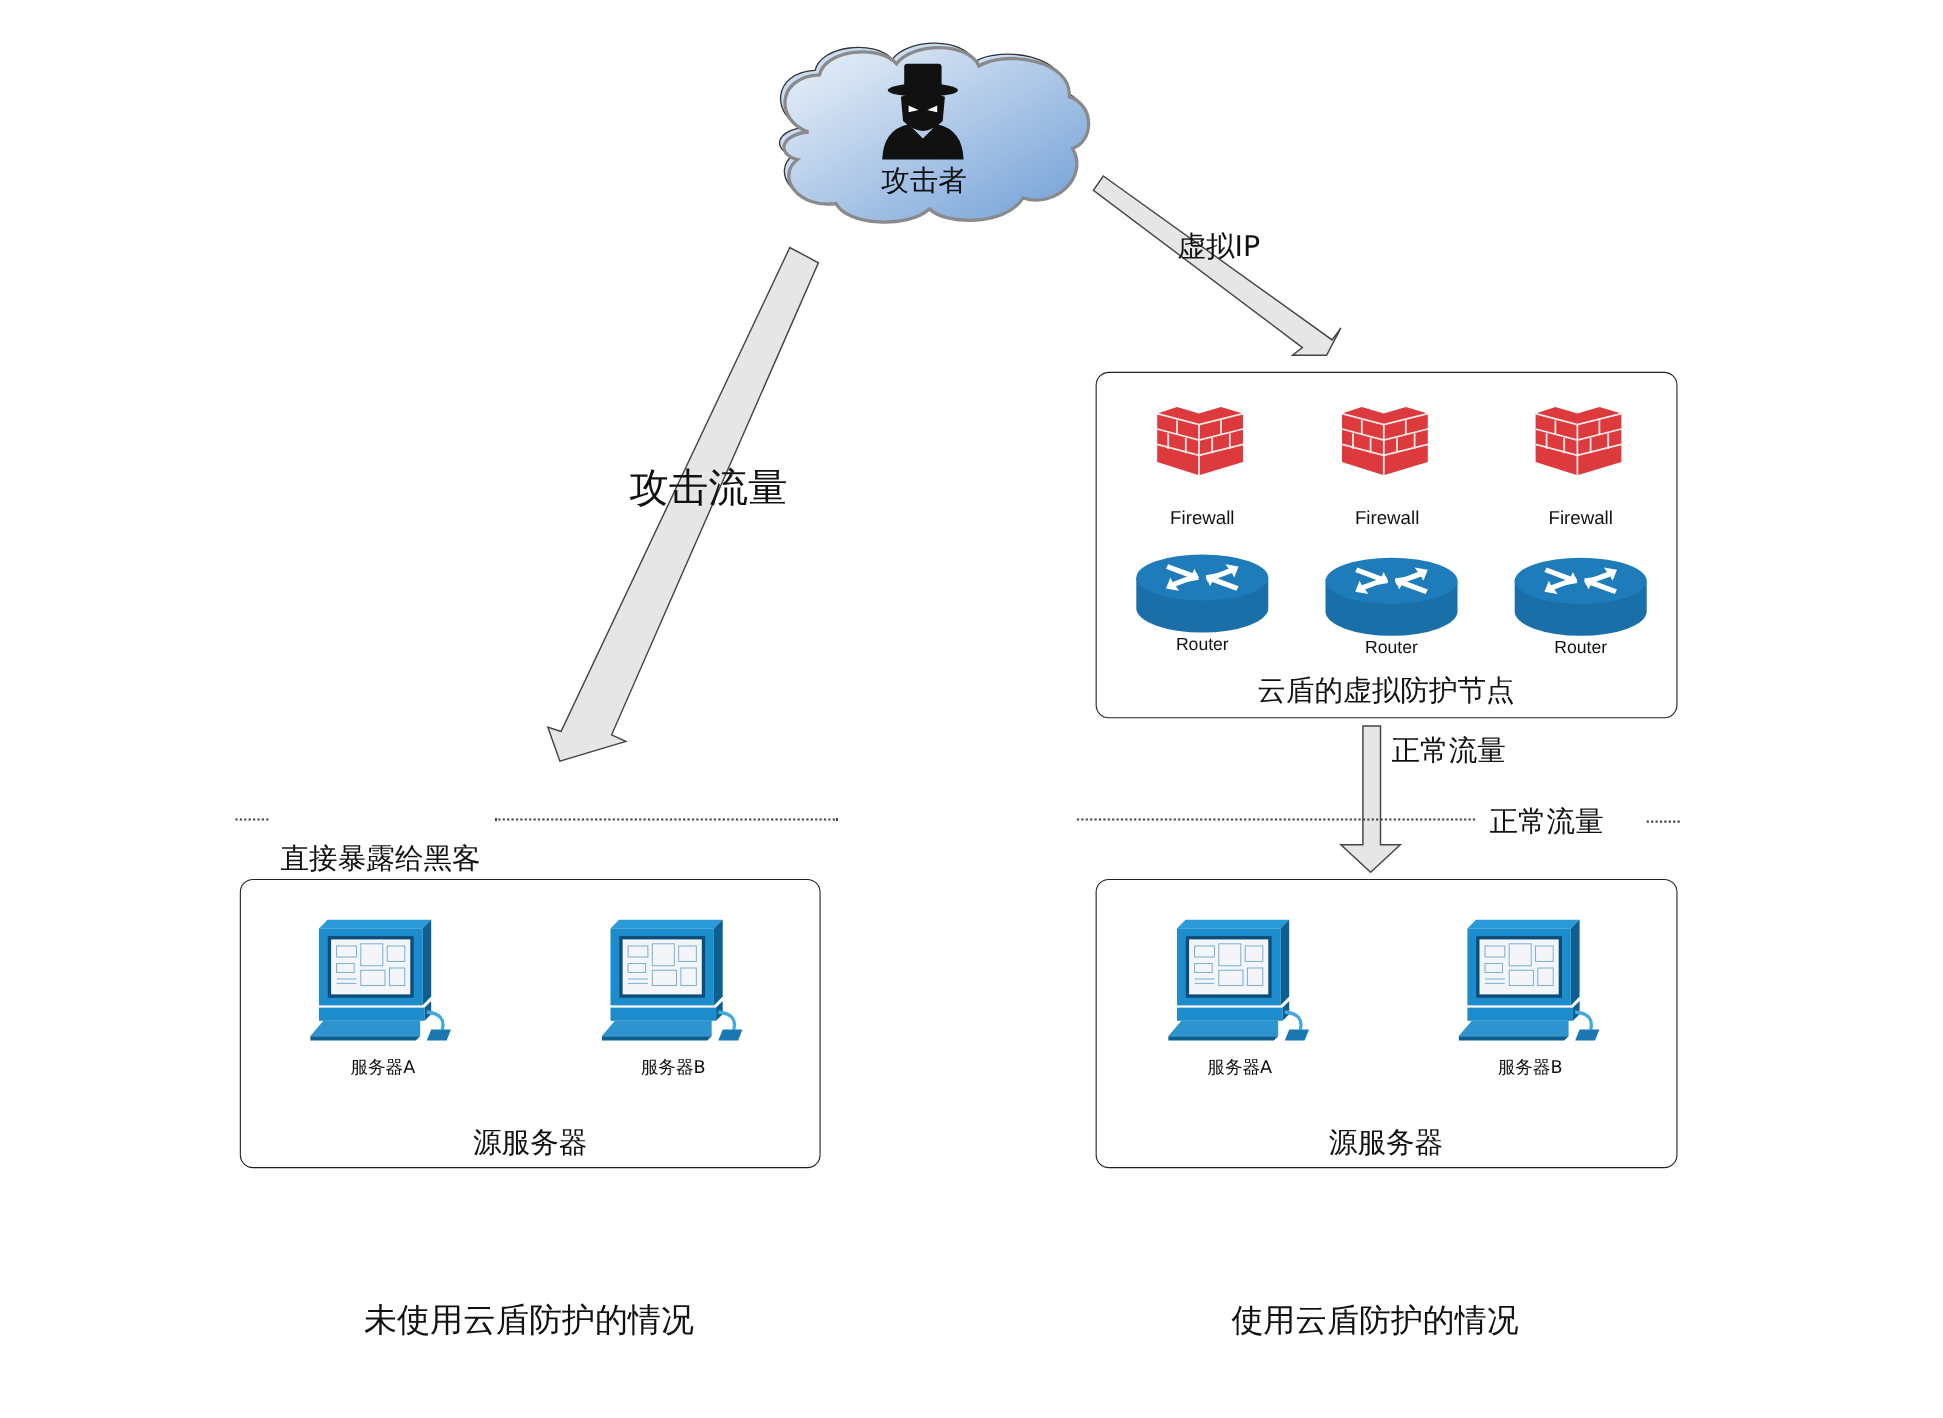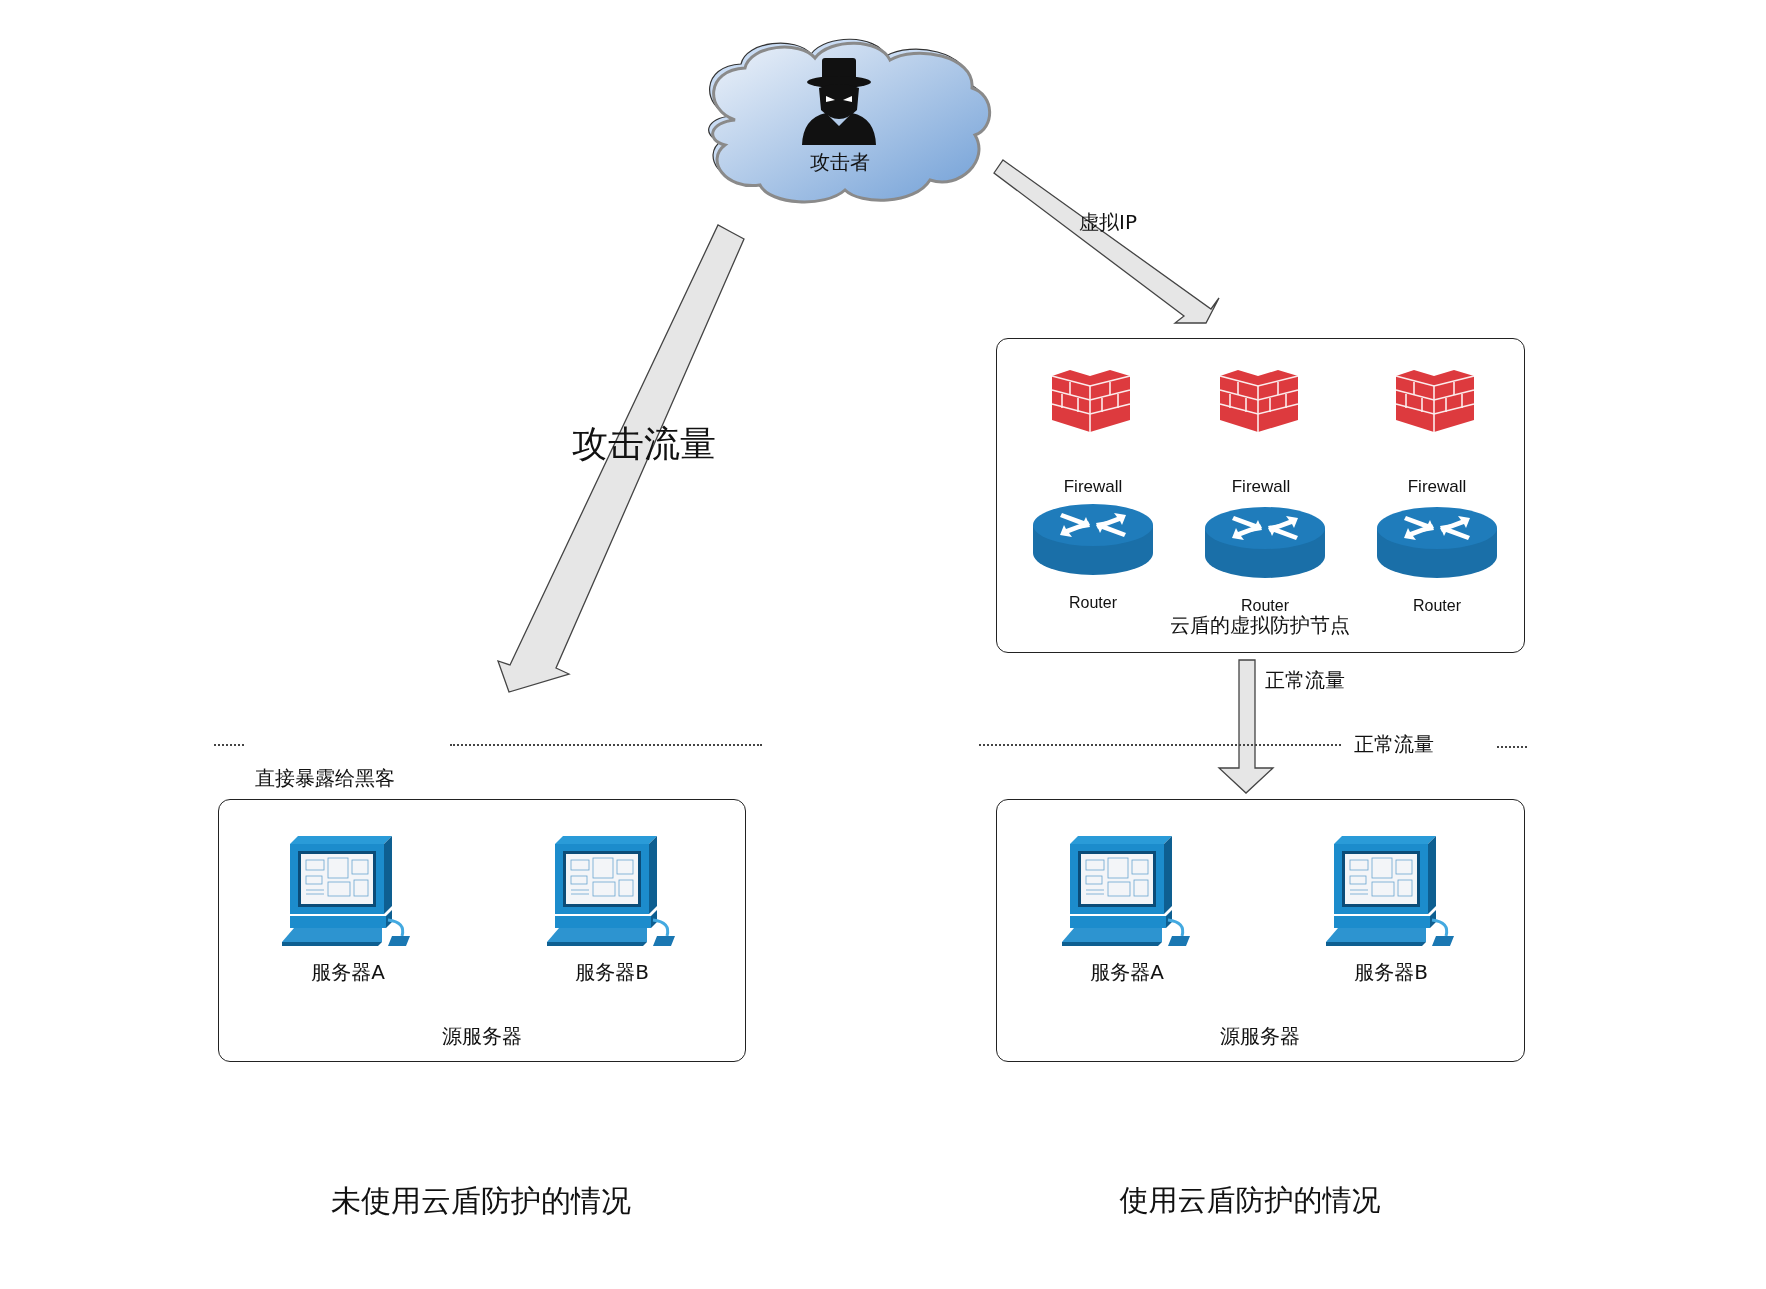--- a/index.html
+++ b/index.html
@@ -1,21 +1,21 @@
 <!DOCTYPE html>
 <html><head>
 <meta charset="utf-8">
 <style>
   html, body { margin: 0; padding: 0; background: #ffffff; }
   body { width: 1766px; height: 1289px; position: relative; overflow: hidden;
          font-family: "DejaVu Sans", "Liberation Sans", sans-serif; color: #111; }
   .box { position: absolute; border: 1.6px solid #222; border-radius: 12px; background: #fff; box-sizing: border-box; }
-  .lbl-cn { position: absolute; font-size: 20px; color: #111; white-space: nowrap; line-height: 1; }
-  .lbl-sm { position: absolute; font-family: "Liberation Sans", sans-serif; font-size: 17px; color: #111; white-space: nowrap; line-height: 1; transform: translateX(-50%); margin-top: 16px; }
-  .lbl-srv { position: absolute; font-size: 20px; color: #111; white-space: nowrap; line-height: 1; transform: translateX(-50%); }
+  .lbl-cn { position: absolute; font-size: 26px; color: #111; white-space: nowrap; line-height: 1; }
+  .lbl-sm { position: absolute; font-family: "Liberation Sans", sans-serif; font-size: 17px; color: #111; white-space: nowrap; line-height: 1; transform: translateX(-50%); }
+  .lbl-srv { position: absolute; font-size: 16px; color: #111; white-space: nowrap; line-height: 1; transform: translateX(-50%); }
   .center { transform: translateX(-50%); }
   .dots { position: absolute; border-top: 2px dotted #444; height: 0; }
   svg.layer { position: absolute; left: 0; top: 0; }
   .icon { position: absolute; }
 </style>
 </head>
 <body>
 
 <svg class="layer" width="1766" height="1289" viewBox="0 0 1766 1289">
   <defs>

